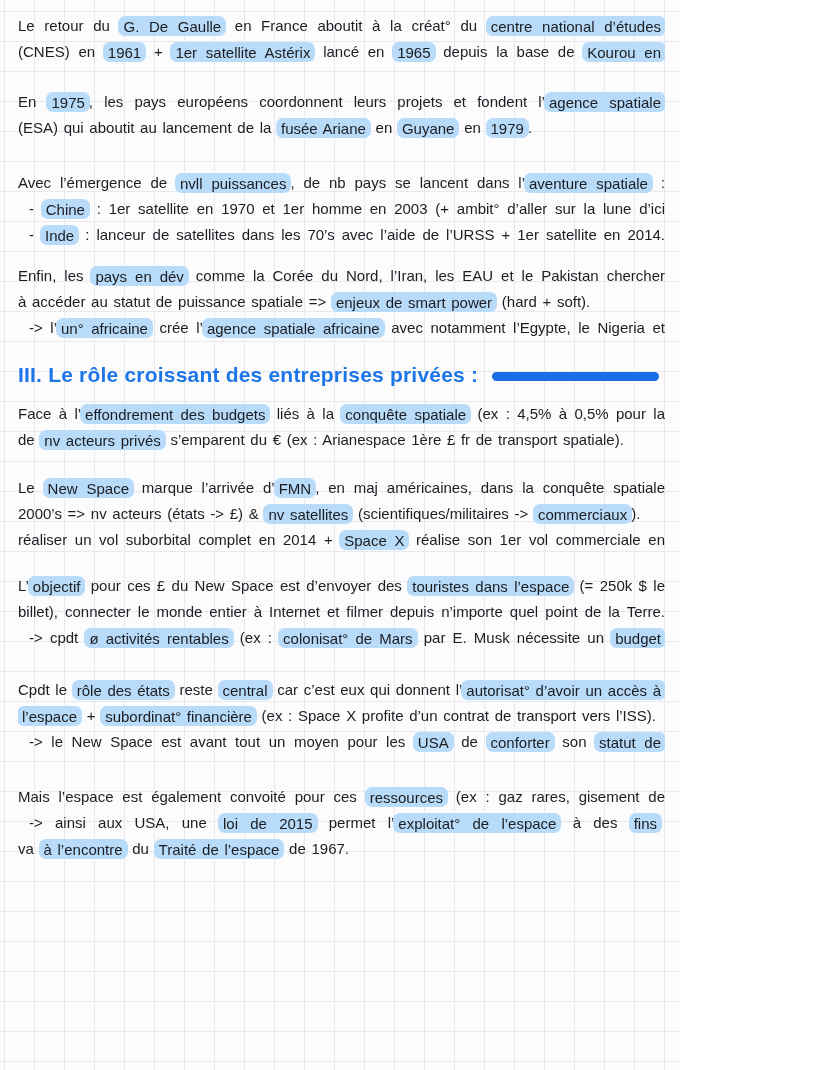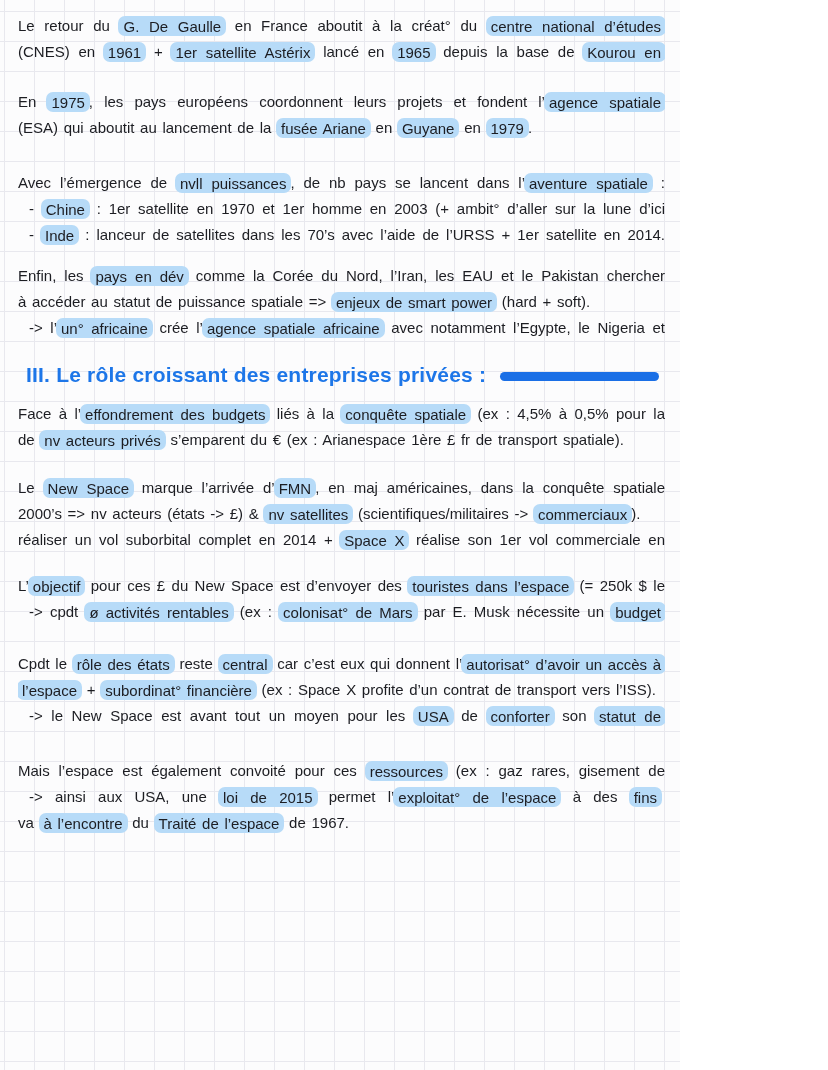--- a/index.html
+++ b/index.html
@@ -42,21 +42,21 @@
     padding:1.5px 5px;
     margin:0 -1px;
     box-decoration-break:clone;
     text-align:center;
     -webkit-box-decoration-break:clone;
   }
   .heading{
     display:flex;
     align-items:center;
     height:44px;
-    margin:12px 0 0 8px;
+    margin:12px 0 0 0;
   }
   .heading-text{
     color:#1d76e8;
     font-weight:bold;
     font-size:21px;
     letter-spacing:0.2px;
     white-space:nowrap;
     flex:0 0 auto;
   }
   .heading-rule{
@@ -102,20 +102,21 @@
         <div class="line"><span>Face à l’</span><span class="hl">effondrement des budgets</span><span> liés à la </span><span class="hl">conquête spatiale</span><span> (ex : 4,5% à 0,5% pour la NASA),</span></div>
         <div class="line left"><span>de </span><span class="hl">nv acteurs privés</span><span> s’emparent du € (ex : Arianespace 1ère £ fr de transport spatiale).</span></div>
       </div>
       <div class="para" style="margin-top: 22px;">
         <div class="line"><span>Le </span><span class="hl">New Space</span><span> marque l’arrivée d’</span><span class="hl">FMN</span><span>, en maj américaines, dans la conquête spatiale depuis les</span></div>
         <div class="line left"><span>2000’s =&gt; nv acteurs (états -&gt; £) &amp; </span><span class="hl">nv satellites</span><span> (scientifiques/militaires -&gt; </span><span class="hl">commerciaux</span><span>).</span></div>
         <div class="line"><span>réaliser un vol suborbital complet en 2014 + </span><span class="hl">Space X</span><span> réalise son 1er vol commerciale en 2017.</span></div>
       </div>
       <div class="para" style="margin-top: 20px;">
         <div class="line"><span>L’</span><span class="hl">objectif</span><span> pour ces £ du New Space est d’envoyer des </span><span class="hl">touristes dans l’espace</span><span> (= 250k $ le</span></div>
+        <div class="line"><span>billet), connecter le monde entier à Internet et filmer depuis n’importe quel point de la Terre.</span></div>
         <div class="line indent"><span>-&gt; cpdt </span><span class="hl">ø activités rentables</span><span> (ex : </span><span class="hl">colonisat° de Mars</span><span> par E. Musk nécessite un </span><span class="hl">budget colossal</span><span>).</span></div>
       </div>
       <div class="para" style="margin-top: 26px;">
         <div class="line"><span>Cpdt le </span><span class="hl">rôle des états</span><span> reste </span><span class="hl">central</span><span> car c’est eux qui donnent l’</span><span class="hl">autorisat° d’avoir un accès à</span></div>
         <div class="line left"><span class="hl">l’espace</span><span> + </span><span class="hl">subordinat° financière</span><span> (ex : Space X profite d’un contrat de transport vers l’ISS).</span></div>
         <div class="line indent"><span>-&gt; le New Space est avant tout un moyen pour les </span><span class="hl">USA</span><span> de </span><span class="hl">conforter</span><span> son </span><span class="hl">statut de puissance</span><span>.</span></div>
       </div>
       <div class="para" style="margin-top: 29px;">
         <div class="line"><span>Mais l’espace est également convoité pour ces </span><span class="hl">ressources</span><span> (ex : gaz rares, gisement de platine).</span></div>
         <div class="line indent"><span>-&gt; ainsi aux USA, une </span><span class="hl">loi de 2015</span><span> permet l’</span><span class="hl">exploitat° de l’espace</span><span> à des </span><span class="hl">fins commerciales</span><span> ce qui</span></div>

